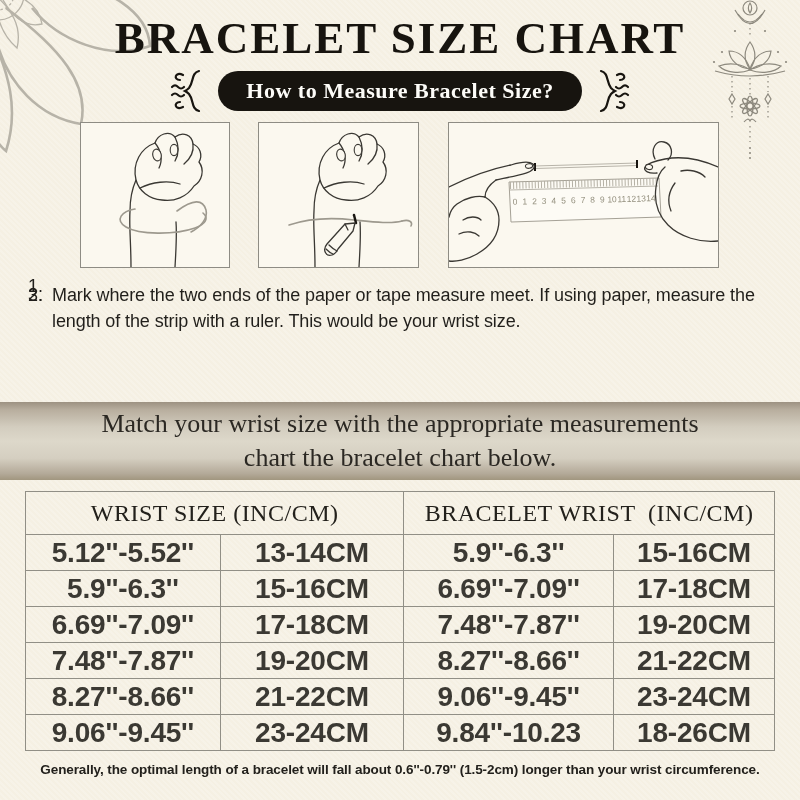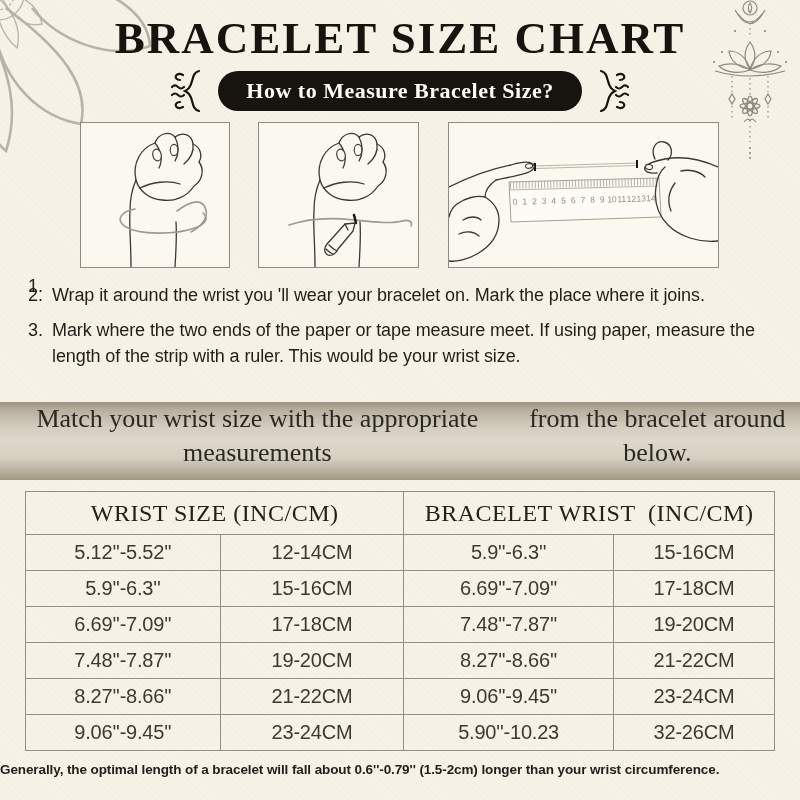--- a/index.html
+++ b/index.html
@@ -47,21 +47,21 @@
   .box3{left:448px;width:271px;}
 
   .steps{position:absolute;left:28px;top:273px;width:752px;}
   .step{position:relative;padding-left:24px;margin-bottom:9px;
     font-size:18px;line-height:1.45;letter-spacing:-0.1px;color:#211f1b;font-weight:500;}
   .step .num{position:absolute;left:0;top:0;}
 
   .banner{
     position:absolute;left:0;top:402px;width:800px;height:78px;
     background:linear-gradient(180deg,#9d9282 0%, #b8ae9e 10%, #d3cdbf 32%, #ddd8ca 50%, #d5cfc1 72%, #b3a998 92%, #a1967f 100%);
-    display:flex;flex-direction:row;justify-content:center;
+    display:flex;flex-direction:column;justify-content:center;
     text-align:center;
     font-family:"Liberation Serif", serif;
     font-size:26px;line-height:34px;color:#2b2823;font-weight:500;
   }
 
   table.size-table{
     position:absolute;left:25px;top:491px;width:750px;
     border-collapse:collapse;table-layout:fixed;
   }
   .size-table th,.size-table td{
@@ -71,25 +71,25 @@
   }
   .size-table th{
     height:42px;
     font-family:"Liberation Serif", serif;
     font-size:24px;font-weight:500;letter-spacing:.5px;color:#23211c;
     white-space:pre;
     margin-top:41px;
   }
   .size-table td{
     height:35px;
-    font-size:20px;color:#3b3933;letter-spacing:-0.2px;
+    font-size:28px;color:#3b3933;letter-spacing:-0.2px;font-weight:bold;
   }
   .footnote{
     position:absolute;left:0;top:762px;width:800px;
-    text-align:left;white-space:nowrap;
+    text-align:center;white-space:nowrap;
     font-size:13.5px;font-weight:700;letter-spacing:-0.1px;color:#22201c;
   }
   .hand{stroke:#3a3833;stroke-width:1.3;fill:none;stroke-linecap:round;}
   .string{stroke:#9d998e;stroke-width:1.6;fill:none;stroke-linecap:round;}
   .nail{stroke:#3a3833;stroke-width:1.1;fill:#fbf8ef;}
   .gray-deco{stroke:#8d897e;fill:none;stroke-width:1.2;}
   .flourish{stroke:#17140f;stroke-width:2.2;fill:none;stroke-linecap:round;}
 </style>
 </head>
 <body>
@@ -274,50 +274,49 @@
       <ellipse class="nail" cx="200" cy="44" rx="3.6" ry="2.5" transform="rotate(10 200 44)"></ellipse>
     </svg>
   </div>
 
   <div class="steps">
     <div class="step">
       <span class="num">1.</span>
     </div>
     <div class="step">
       <span class="num">2.</span>
-      <span>Wrap it around the wrist you 'll wear your bracelet on. Mark the place where it joins.</span>
     </div>
     <div class="step">
       <span class="num">3.</span>
       <span>Mark where the two ends of the paper or tape measure meet. If using paper, measure the length of the strip with a ruler. This would be your wrist size.</span>
     </div>
   </div>
 
   <div class="banner">
     <span>Match your wrist size with the appropriate measurements</span>
-    <span>from the bracelet around below.</span>
+    <span>chart the bracelet chart below.</span>
   </div>
 
   <table class="size-table">
     <colgroup>
         <col style="width:26%">
         <col style="width:24.5%">
         <col style="width:28%">
         <col style="width:21.5%">
       </colgroup>
     <thead>
       <tr>
         <th colspan="2">WRIST SIZE (INC/CM)</th>
         <th colspan="2">BRACELET WRIST  (INC/CM)</th>
       </tr>
     </thead>
     <tbody>
       <tr>
         <td>5.12''-5.52''</td>
-        <td>12-14CM</td>
+        <td>13-14CM</td>
         <td>5.9''-6.3''</td>
         <td>15-16CM</td>
       </tr>
       <tr>
         <td>5.9''-6.3''</td>
         <td>15-16CM</td>
         <td>6.69''-7.09''</td>
         <td>17-18CM</td>
       </tr>
       <tr>
@@ -334,21 +333,21 @@
       </tr>
       <tr>
         <td>8.27''-8.66''</td>
         <td>21-22CM</td>
         <td>9.06''-9.45''</td>
         <td>23-24CM</td>
       </tr>
       <tr>
         <td>9.06''-9.45''</td>
         <td>23-24CM</td>
-        <td>5.90''-10.23</td>
-        <td>32-26CM</td>
+        <td>9.84''-10.23</td>
+        <td>18-26CM</td>
       </tr>
     </tbody>
   </table>
 
   <div class="footnote">Generally, the optimal length of a bracelet will fall about 0.6''-0.79'' (1.5-2cm) longer than your wrist circumference.</div>
 
 </div>
 
 </body></html>

